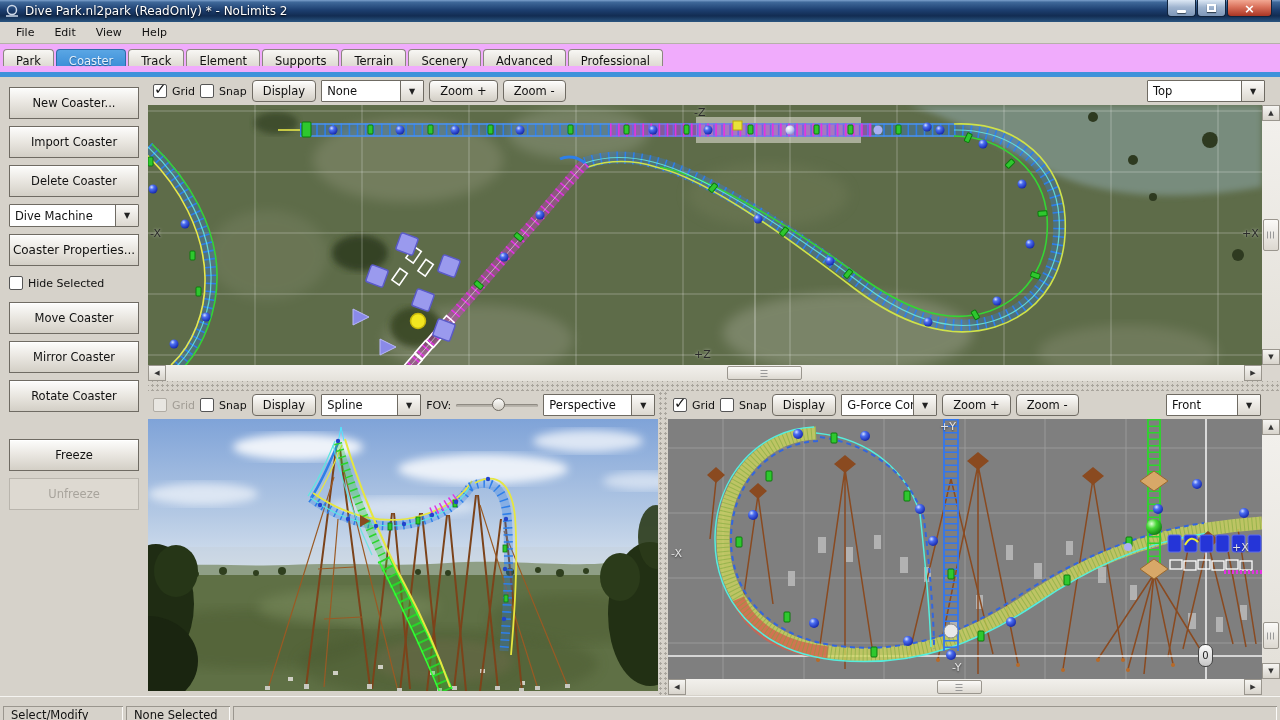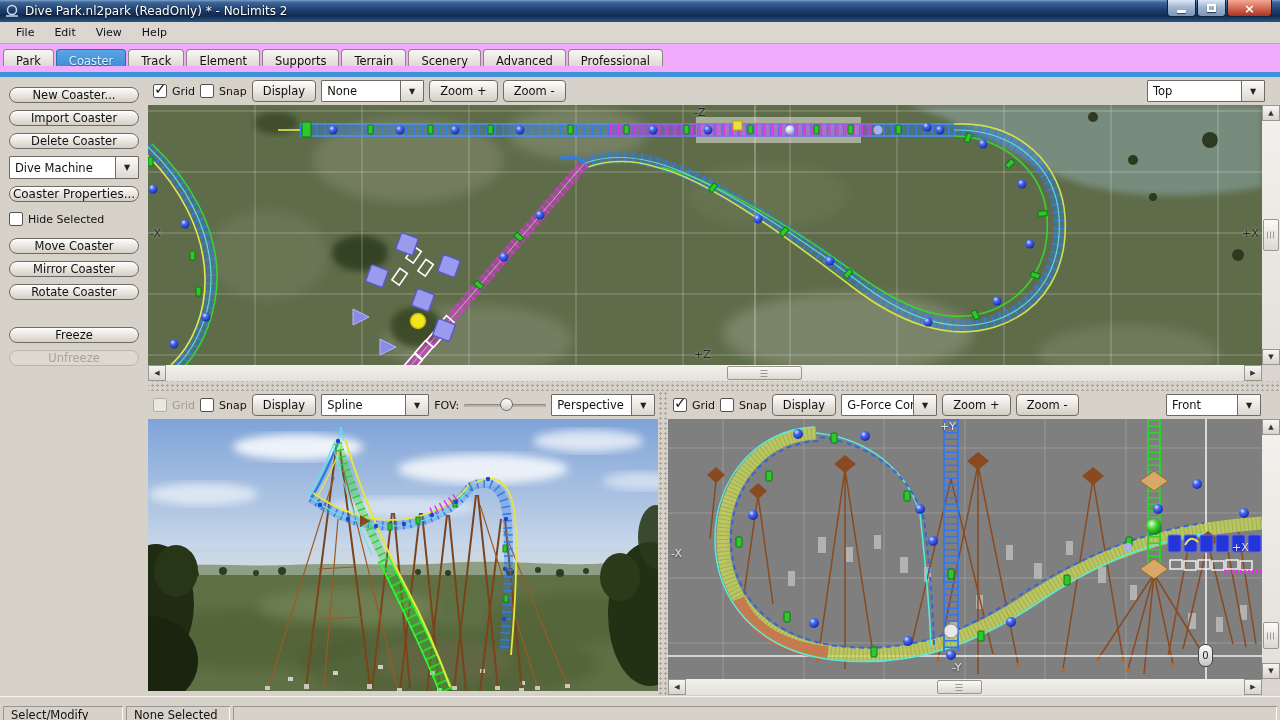--- a/index.html
+++ b/index.html
@@ -16,21 +16,21 @@
 
 .menubar{height:22px;background:#dbd7d0;border-bottom:1px solid #b5b1a9;display:flex;align-items:center;padding:0 6px}
 .menu-item{padding:3px 10px;cursor:default}
 .tabbar{background:#f0abfc;padding:5px 2px 6px 3px;display:flex;gap:2px;height:28px}
 .tab{border:1px solid #8b877f;border-bottom:none;border-radius:4px 4px 0 0;padding:4px 12px 6px;background:linear-gradient(#f8f7f4,#dedad2);font-size:11.5px}
 .tab.active{background:linear-gradient(#5aa6e4,#3d8fd8);color:#e4f0fb;border-color:#2d6da8;text-shadow:0 1px 1px #1d5a92}
 .tabstrip{height:5px;background:#3f92da}
 
 .main{display:flex;height:619px}
 .sidebar{width:148px;padding:10px 9px 0 9px;display:flex;flex-direction:column}
-.sbtn{height:16px;margin-bottom:7px;border:1px solid #6f6b63;border-radius:12px;background:linear-gradient(#fdfdfc,#e9e6e0 50%,#d3cfc6);font-size:11.5px;font-family:inherit;box-shadow:inset 0 1px 0 #fff;color:#111;cursor:default;white-space:nowrap;overflow:hidden}
+.sbtn{height:32px;margin-bottom:7px;border:1px solid #6f6b63;border-radius:0;background:linear-gradient(#fdfdfc,#e9e6e0 50%,#d3cfc6);font-size:11.5px;font-family:inherit;box-shadow:inset 0 1px 0 #fff;color:#111;cursor:default;white-space:nowrap;overflow:hidden}
 .sbtn.disabled{color:#a8a49c;border-color:#b9b5ad;background:#ddd9d1;box-shadow:none}
 .content{flex:1;display:flex;flex-direction:column;min-width:0}
 .vtb{height:28px;display:flex;align-items:center;gap:5px;padding:0 5px;background:#d6d2ca;flex-shrink:0}
 .vtb>*{flex-shrink:0}
 .tbtn{height:22px;padding:0 10px;border:1px solid #6f6b63;border-radius:4px;background:linear-gradient(#fdfdfc,#e9e6e0 50%,#d3cfc6);font-size:11.5px;font-family:inherit;box-shadow:inset 0 1px 0 #fff;color:#111}
 .sel{height:22px;border:1px solid #6f6b63;border-radius:1px;background:#fff;display:inline-flex;align-items:center;overflow:hidden}
 .sel-txt{flex:1;padding:0 5px;white-space:nowrap;overflow:hidden;font-size:11.5px}
 .sel-btn{width:23px;height:100%;border-left:1px solid #6f6b63;background:linear-gradient(#fbfaf8,#dcd8d0);display:flex;align-items:center;justify-content:center}
 .arr{font-size:8px;color:#222}
 .chk{display:inline-flex;align-items:center;gap:5px}
@@ -371,32 +371,32 @@
         <div class="vtb">
           <label class="chk disabled">
               <span class="chkbox"></span>
               <span class="lbl">Grid</span>
             </label>
           <label class="chk">
               <span class="chkbox"></span>
               <span class="lbl">Snap</span>
             </label>
           <button class="tbtn">Display</button>
-          <span class="sel" style="width:108px">
+          <span class="sel" style="width:100px">
             <span class="sel-txt">Spline</span>
             <span class="sel-btn">
                 <span class="arr">▼</span>
               </span>
           </span>
           <span>FOV:</span>
           <span class="slider">
               <span class="slider-track"></span>
               <span class="slider-thumb" style="left:44%"></span>
             </span>
-          <span class="sel" style="width:104px">
+          <span class="sel" style="width:112px">
             <span class="sel-txt">Perspective</span>
             <span class="sel-btn">
                 <span class="arr">▼</span>
               </span>
           </span>
         </div>
         <div class="vp-canvas" style="width:510px;height:272px;background:#87a8d4">
           <svg width="510" height="272" viewBox="0 0 510 272">
             <defs>
               <linearGradient id="p-sky" x1="0" y1="0" x2="0" y2="1">

